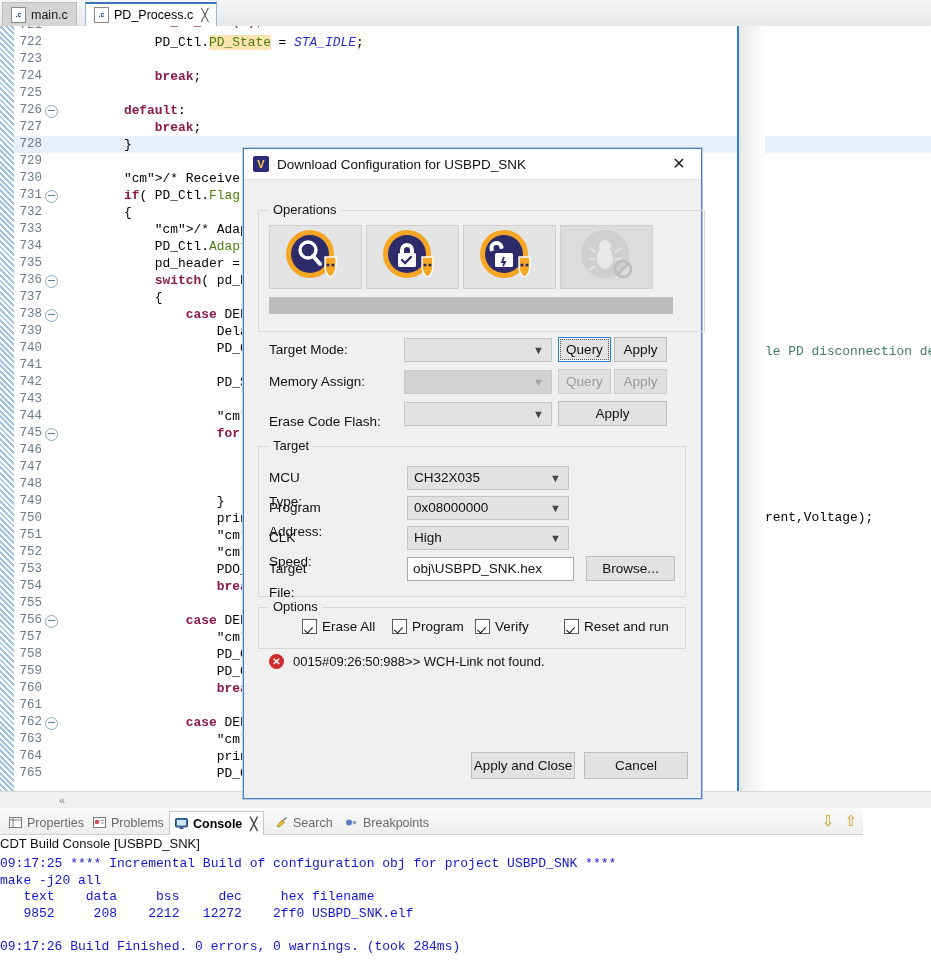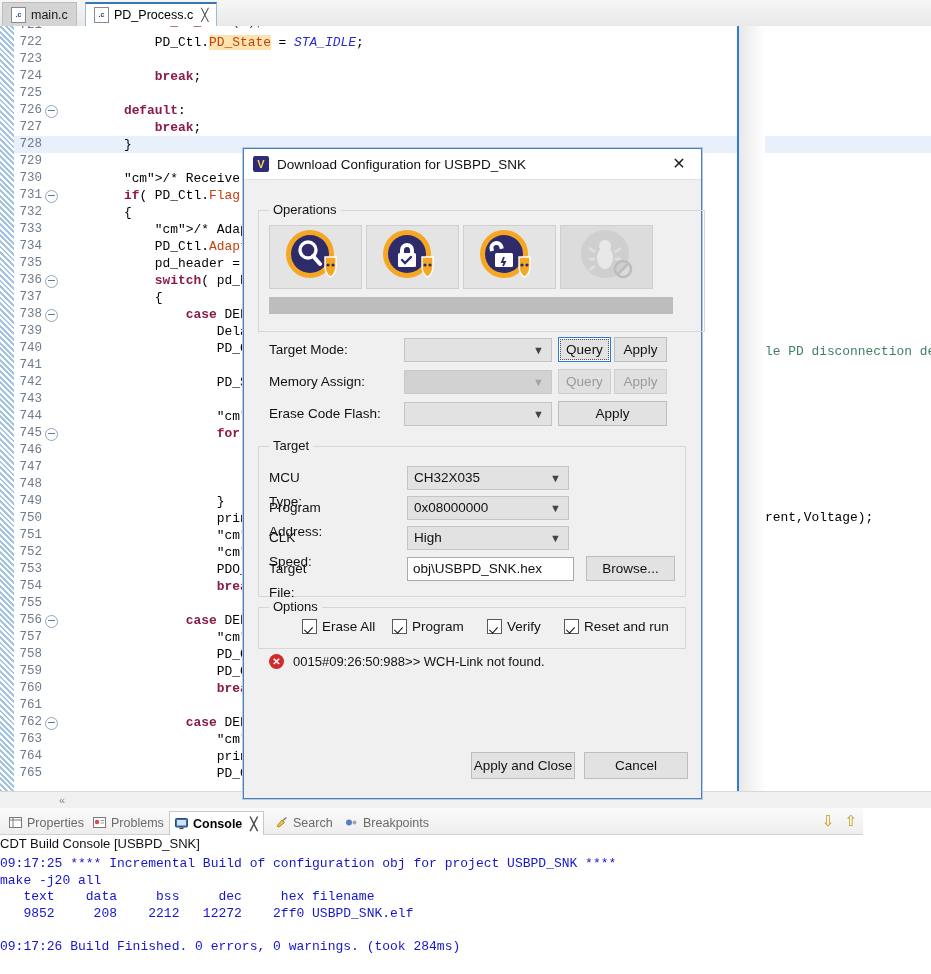--- a/index.html
+++ b/index.html
@@ -33,21 +33,21 @@
   .crow{position:absolute;left:0;right:0;height:17px;}
   .lnum{position:absolute;right:20px;color:#6e7b8b;font-family:"Liberation Mono",monospace;font-size:12.5px;
     line-height:17px;letter-spacing:0px;}
   .fold{position:absolute;right:4px;top:3px;width:11px;height:11px;border:1px solid #8fa8bd;
     border-radius:50%;background:#fff;}
   .fold:after{content:"";position:absolute;left:2px;top:4px;width:7px;height:1px;background:#5a7d9a;}
   .ctext{position:absolute;left:0;top:0;white-space:pre;font-family:"Liberation Mono",monospace;
     font-size:12.9px;line-height:17px;color:#000;}
   .hl-row{background:#e8f0fb;}
   .kw{color:#8a1a4a;font-weight:bold;}
-  .fld{color:#c2410c;}
+  .fld{color:#4d7c0f;}
   .itl{color:#2a2ad0;font-style:italic;}
   .mark{background:#fbe4b0;}
   .str{color:#2a00ff;}
   #vscroll-line{position:absolute;left:737px;top:0;width:2px;height:782px;background:#2a7fd4;}
   #editor-hfade{position:absolute;left:739px;top:0;width:26px;height:782px;
      background:linear-gradient(90deg,#e8e8e8,#ffffff);}
   #hscroll{position:absolute;left:0;bottom:0;width:931px;height:16px;background:#f0f0f0;border-top:1px solid #d8d8d8;}
   #hscroll .arrow{position:absolute;left:54px;top:1px;width:16px;height:14px;color:#888;font-size:11px;text-align:center;line-height:14px;}
 
   
@@ -501,21 +501,21 @@
     </div>
     <div class="btn dim" style="left:289px;width:53px;top:-1px;">
       <span>Query</span>
     </div>
     <div class="btn dim" style="left:345px;width:53px;top:-1px;">
       <span>Apply</span>
     </div>
   </div>
 
   <div class="frow" style="left:25px;top:253px;width:420px;">
-    <span class="flabel" style="left:0;">Erase Code Flash:</span>
+    <span class="flabel" style="left:0;margin-top:8px;">Erase Code Flash:</span>
     <div class="combo" style="left:135px;width:148px;">
       <span></span>
       <span class="chev">▼</span>
     </div>
     <div class="btn" style="left:289px;width:109px;top:-1px;">
       <span>Apply</span>
     </div>
   </div>
 
   <div class="grp" style="left:14px;top:297px;width:426px;height:149px;">
@@ -558,21 +558,21 @@
     <span class="glabel">Options</span>
   </div>
   <div class="chk" style="left:58px;top:470px;">
     <span class="chkbox"></span>
     <span>Erase All</span>
   </div>
   <div class="chk" style="left:148px;top:470px;">
     <span class="chkbox"></span>
     <span>Program</span>
   </div>
-  <div class="chk" style="left:243px;top:470px;align-items:center;">
+  <div class="chk" style="left:231px;top:470px;align-items:center;">
     <span class="chkbox"></span>
     <span>Verify</span>
   </div>
   <div class="chk" style="left:320px;top:470px;">
     <span class="chkbox"></span>
     <span>Reset and run</span>
   </div>
 
   <div id="errline">
     <span id="erricon">✕</span>

